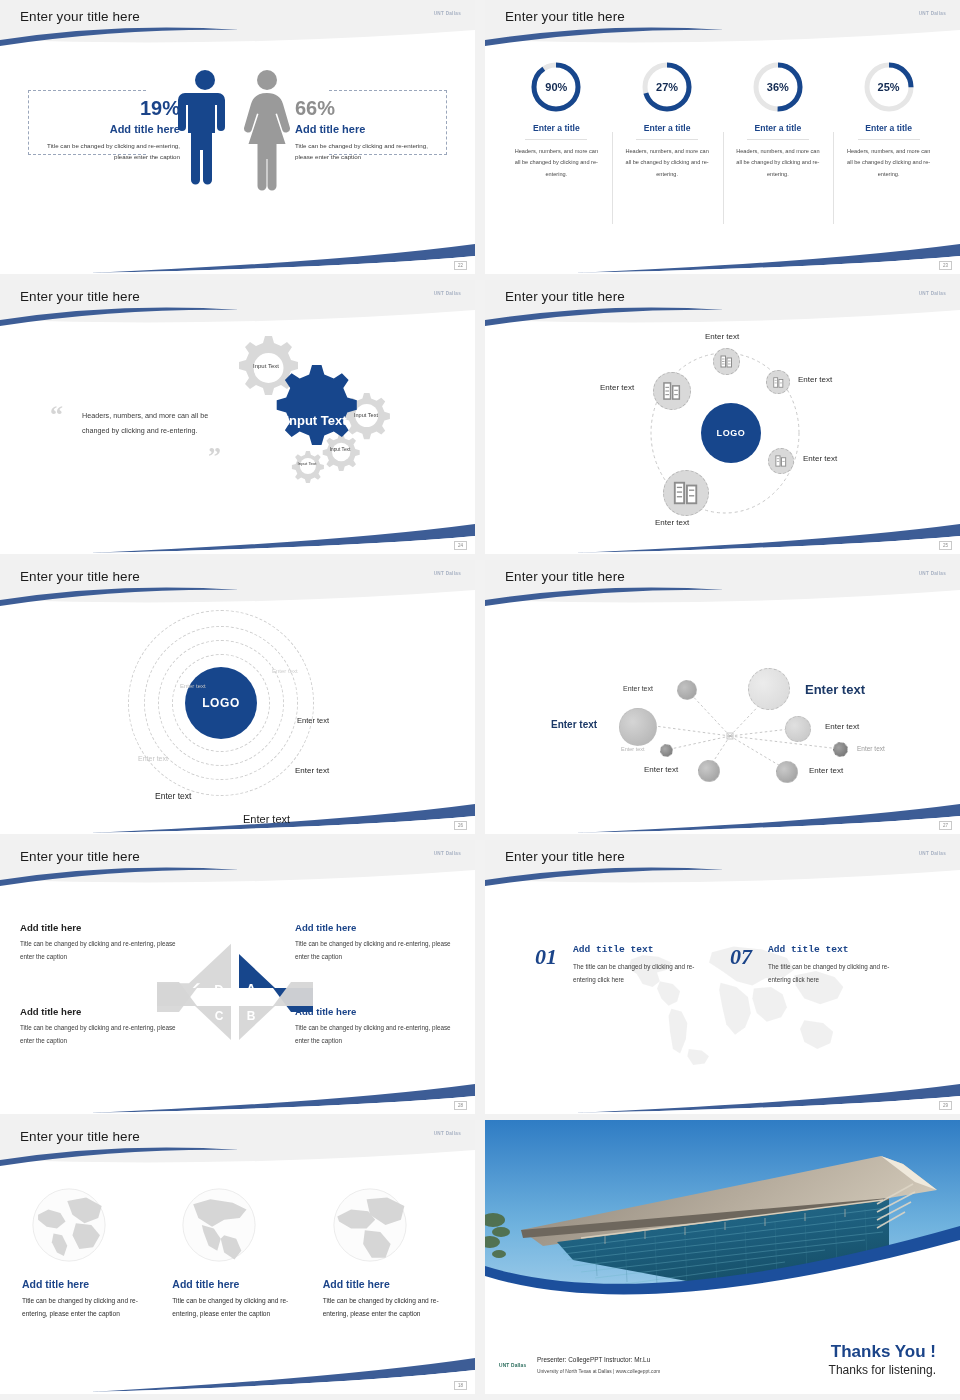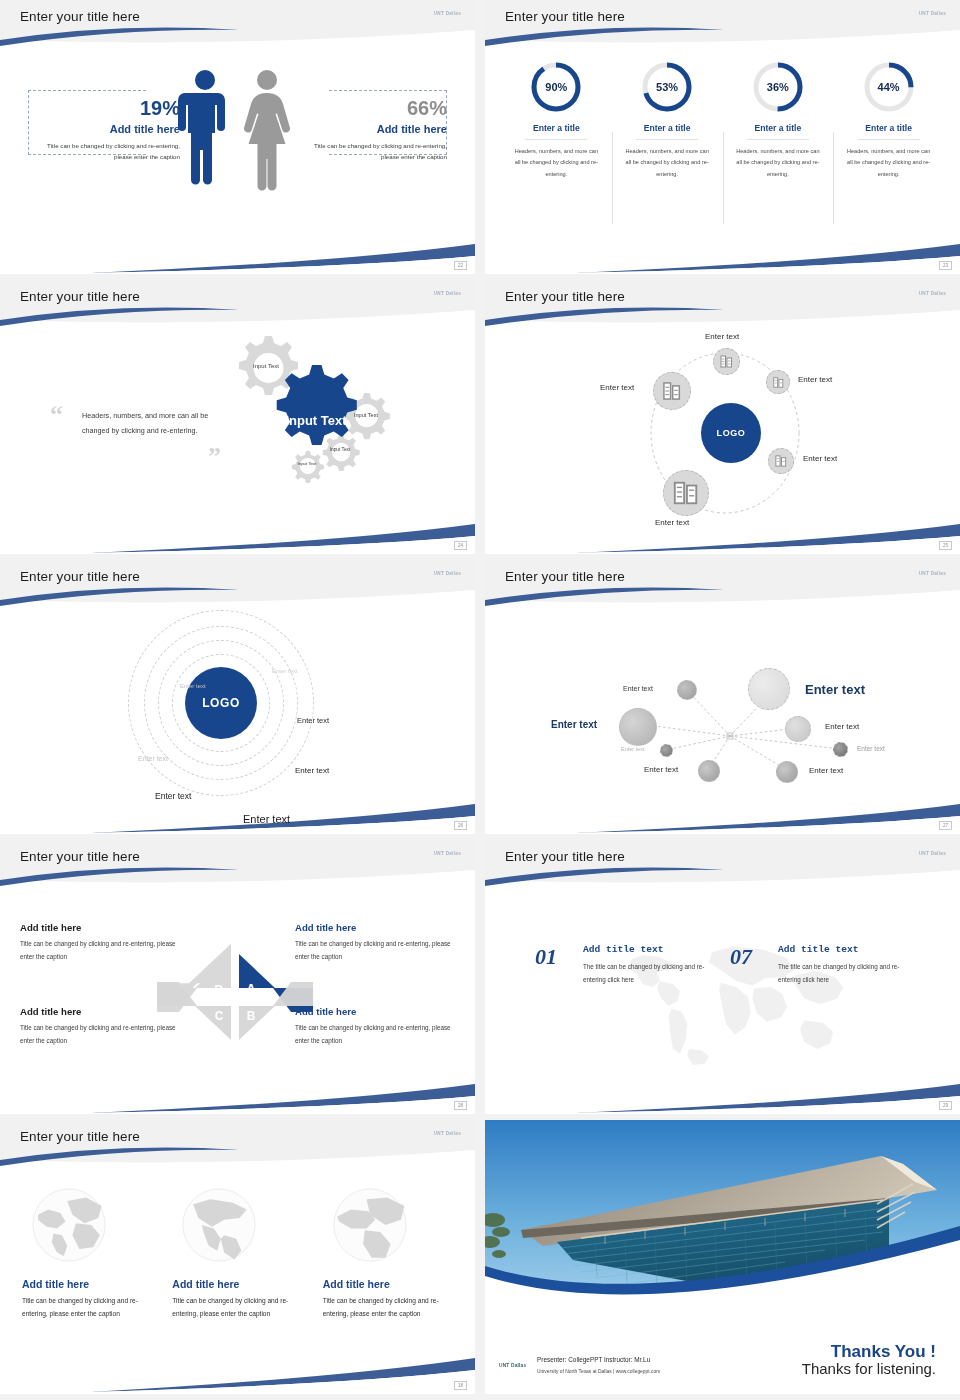--- a/index.html
+++ b/index.html
@@ -54,21 +54,21 @@
     position: absolute; left: 0; bottom: 0; width: 100%; height: 42px;
     overflow: hidden; pointer-events: none; z-index: 1;
   }
   .btm-swoosh svg { display: block; width: 100%; height: 100%; }
   .body { position: absolute; left: 0; top: 46px; width: 100%; height: 228px; z-index: 3; }
 
   
   .s1-wrap { position: absolute; inset: 0; }
   .s1-col { position: absolute; top: 52px; width: 152px; }
   .s1-col.left  { left: 28px;  text-align: right; }
-  .s1-col.right { right: 28px; text-align: right; }
+  .s1-col.right { right: 28px; text-align: left; }
   .s1-pct { font-size: 20px; font-weight: bold; line-height: 1.05; }
   .s1-pct.blue { color: #1b4489; }
   .s1-pct.grey { color: #8e8e8e; }
   .s1-h { font-size: 11px; font-weight: bold; color: #1b4489; margin-top: 4px; }
   .s1-p { font-size: 6.2px; color: #3a3a3a; line-height: 1.85; margin-top: 5px; }
   .s1-dash {
     position: absolute; top: 44px; height: 65px;
     border: 1px dashed #9aa6bb; border-right: none;
   }
   .s1-dash.l { left: 28px; width: 118px; border-right: none; border-left: 1px dashed #9aa6bb; }
@@ -136,21 +136,21 @@
   .s7-blk { position: absolute; width: 160px; }
   .s7-h { font-size: 9.6px; font-weight: bold; color: #1b4489; }
   .s7-h.dark { color: #1f1f1f; }
   .s7-p { font-size: 6.3px; color: #3a3a3a; line-height: 2.1; margin-top: 4px; }
 
   
   .s8-num {
     font-size: 22px; font-weight: bold; font-style: italic; color: #1b4489;
     font-family: "Liberation Serif", serif;
   }
-  .s8-blk { position: absolute; display: flex; gap: 26px; align-items: flex-start; justify-content: space-between; }
+  .s8-blk { position: absolute; display: flex; gap: 16px; align-items: flex-start; justify-content: space-between; }
   .s8-h { font-size: 9.6px; font-weight: bold; color: #1b4489; font-family: Liberation Mono, monospace; }
   .s8-p { font-size: 6.3px; color: #3a3a3a; line-height: 2.1; margin-top: 5px; width: 130px; }
 
   
   .s9-grid { position: absolute; inset: 0; display: flex; padding: 6px 12px 0; }
   .s9-cell { flex: 1; text-align: left; padding: 0 10px; }
   .s9-globe { width: 86px; height: 86px; margin: 10px 0 0 4px; }
   .s9-h { font-size: 10.5px; font-weight: bold; color: #1b4489; margin-top: 6px; }
   .s9-p { font-size: 6.6px; color: #2f2f2f; line-height: 2.0; margin-top: 4px; }
 
@@ -169,21 +169,21 @@
   .s10-sub {
     position: absolute; left: 52px; bottom: 20px;
     font-size: 4.9px; color: #4a4a4a;
   }
   .s10-thanks {
     position: absolute; right: 24px; bottom: 32px;
     font-size: 17px; font-weight: bold; color: #1b4489; white-space: nowrap;
   }
   .s10-thanks2 {
     position: absolute; right: 24px; bottom: 17px;
-    font-size: 15px; color: #262626; white-space: nowrap;
+    font-size: 12px; color: #262626; white-space: nowrap;
   }
 </style>
 </head>
 <body>
 
 <div class="deck">
 
   <div class="slide">
     <div class="hdr-band">
       <svg viewBox="0 0 475 46" preserveAspectRatio="none">
@@ -260,21 +260,21 @@
           <div class="s2-rule"></div>
           <div class="s2-d">Headers, numbers, and more can all be changed by clicking and re-entering.</div>
         </div>
 
         <div class="s2-cell">
           <div class="s2-donut">
             <svg width="54" height="54" viewBox="0 0 54 54">
               <circle cx="27" cy="27" r="22" fill="none" stroke="#e6e6e6" stroke-width="5"></circle>
               <circle cx="27" cy="27" r="22" fill="none" stroke="#17468c" stroke-width="5" stroke-dasharray="96.8 138.2" transform="rotate(-90 27 27)"></circle>
             </svg>
-            <div class="s2-val">53%</div>
+            <div class="s2-val">27%</div>
           </div>
           <div class="s2-t">Enter a title</div>
           <div class="s2-rule"></div>
           <div class="s2-d">Headers, numbers, and more can all be changed by clicking and re-entering.</div>
         </div>
 
         <div class="s2-cell">
           <div class="s2-donut">
             <svg width="54" height="54" viewBox="0 0 54 54">
               <circle cx="27" cy="27" r="22" fill="none" stroke="#e6e6e6" stroke-width="5"></circle>
@@ -286,21 +286,21 @@
           <div class="s2-rule"></div>
           <div class="s2-d">Headers, numbers, and more can all be changed by clicking and re-entering.</div>
         </div>
 
         <div class="s2-cell">
           <div class="s2-donut">
             <svg width="54" height="54" viewBox="0 0 54 54">
               <circle cx="27" cy="27" r="22" fill="none" stroke="#e6e6e6" stroke-width="5"></circle>
               <circle cx="27" cy="27" r="22" fill="none" stroke="#17468c" stroke-width="5" stroke-dasharray="34.6 138.2" transform="rotate(-90 27 27)"></circle>
             </svg>
-            <div class="s2-val">44%</div>
+            <div class="s2-val">25%</div>
           </div>
           <div class="s2-t">Enter a title</div>
           <div class="s2-rule"></div>
           <div class="s2-d">Headers, numbers, and more can all be changed by clicking and re-entering.</div>
         </div>
 
       </div>
     </div>
 
     <div class="btm-swoosh">

